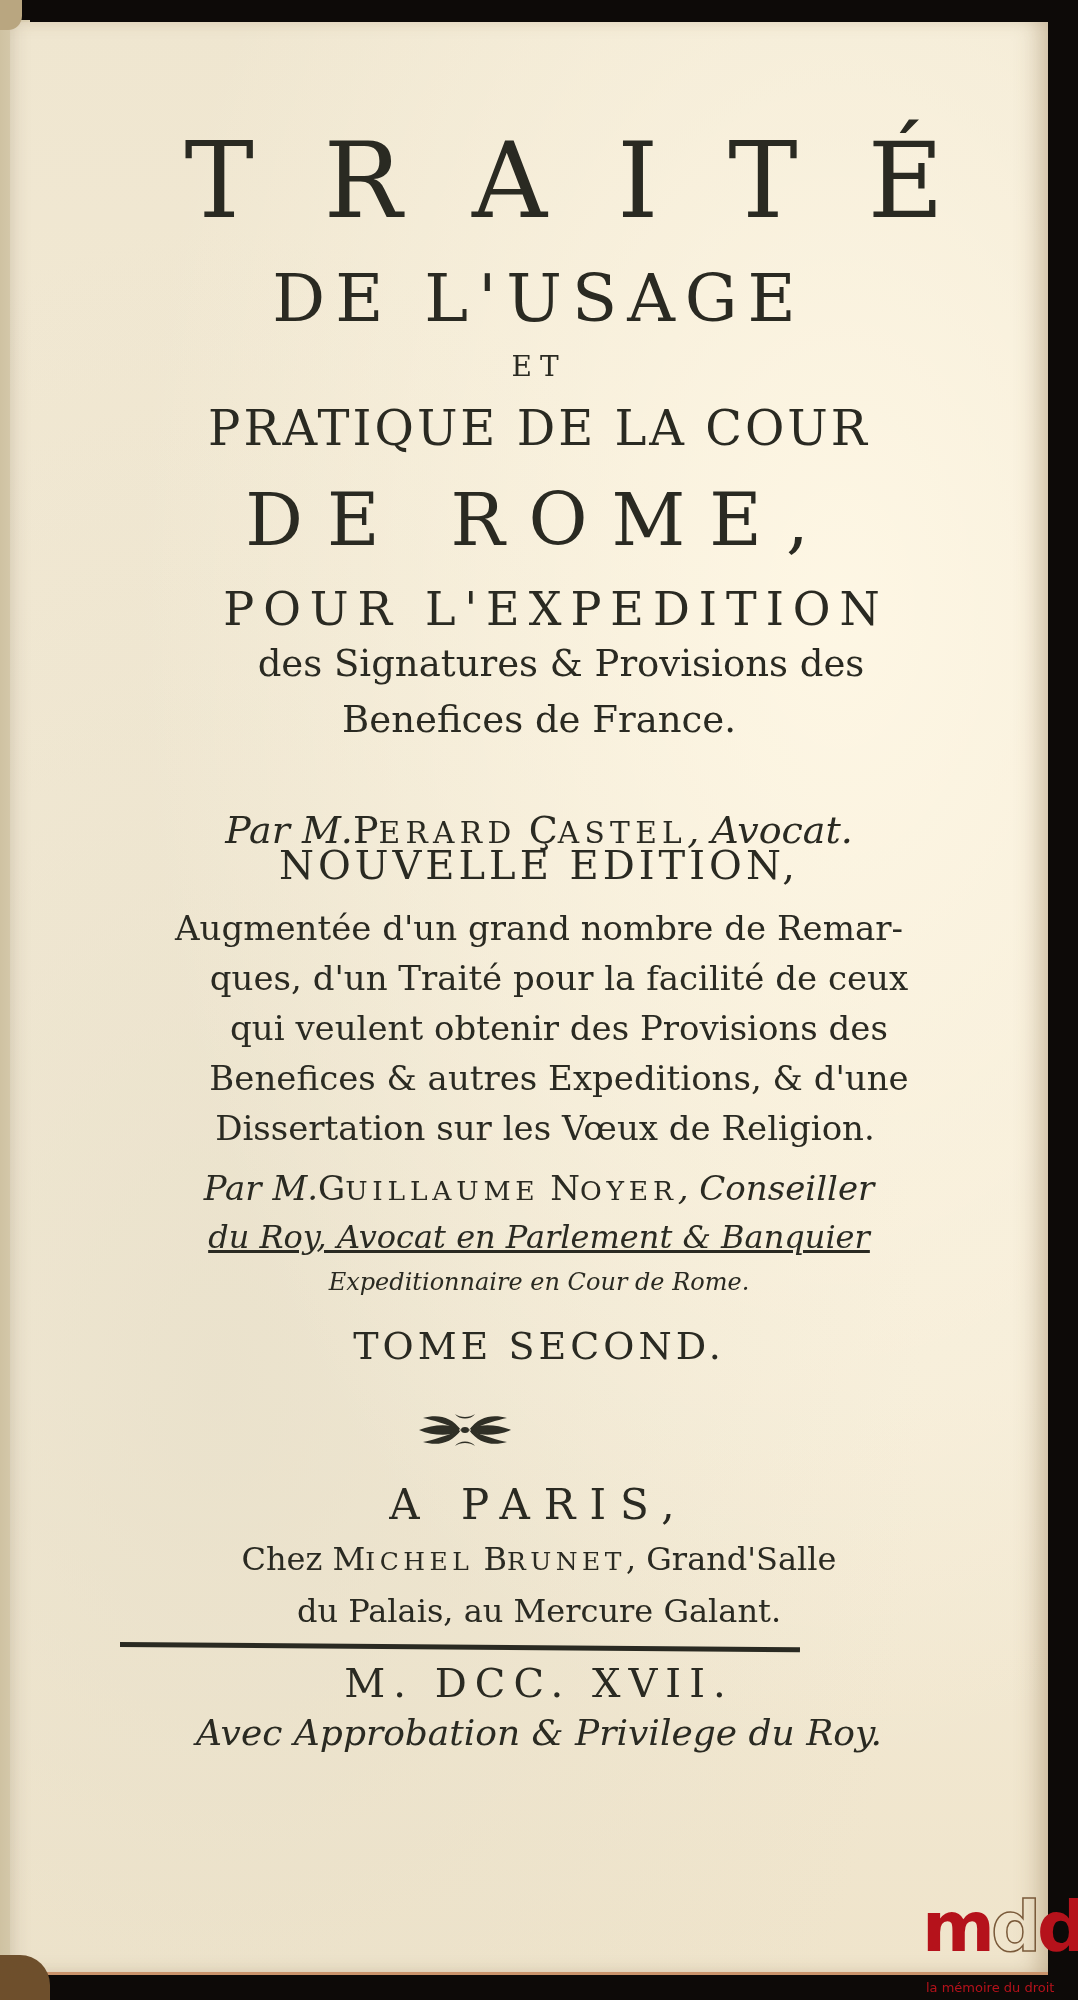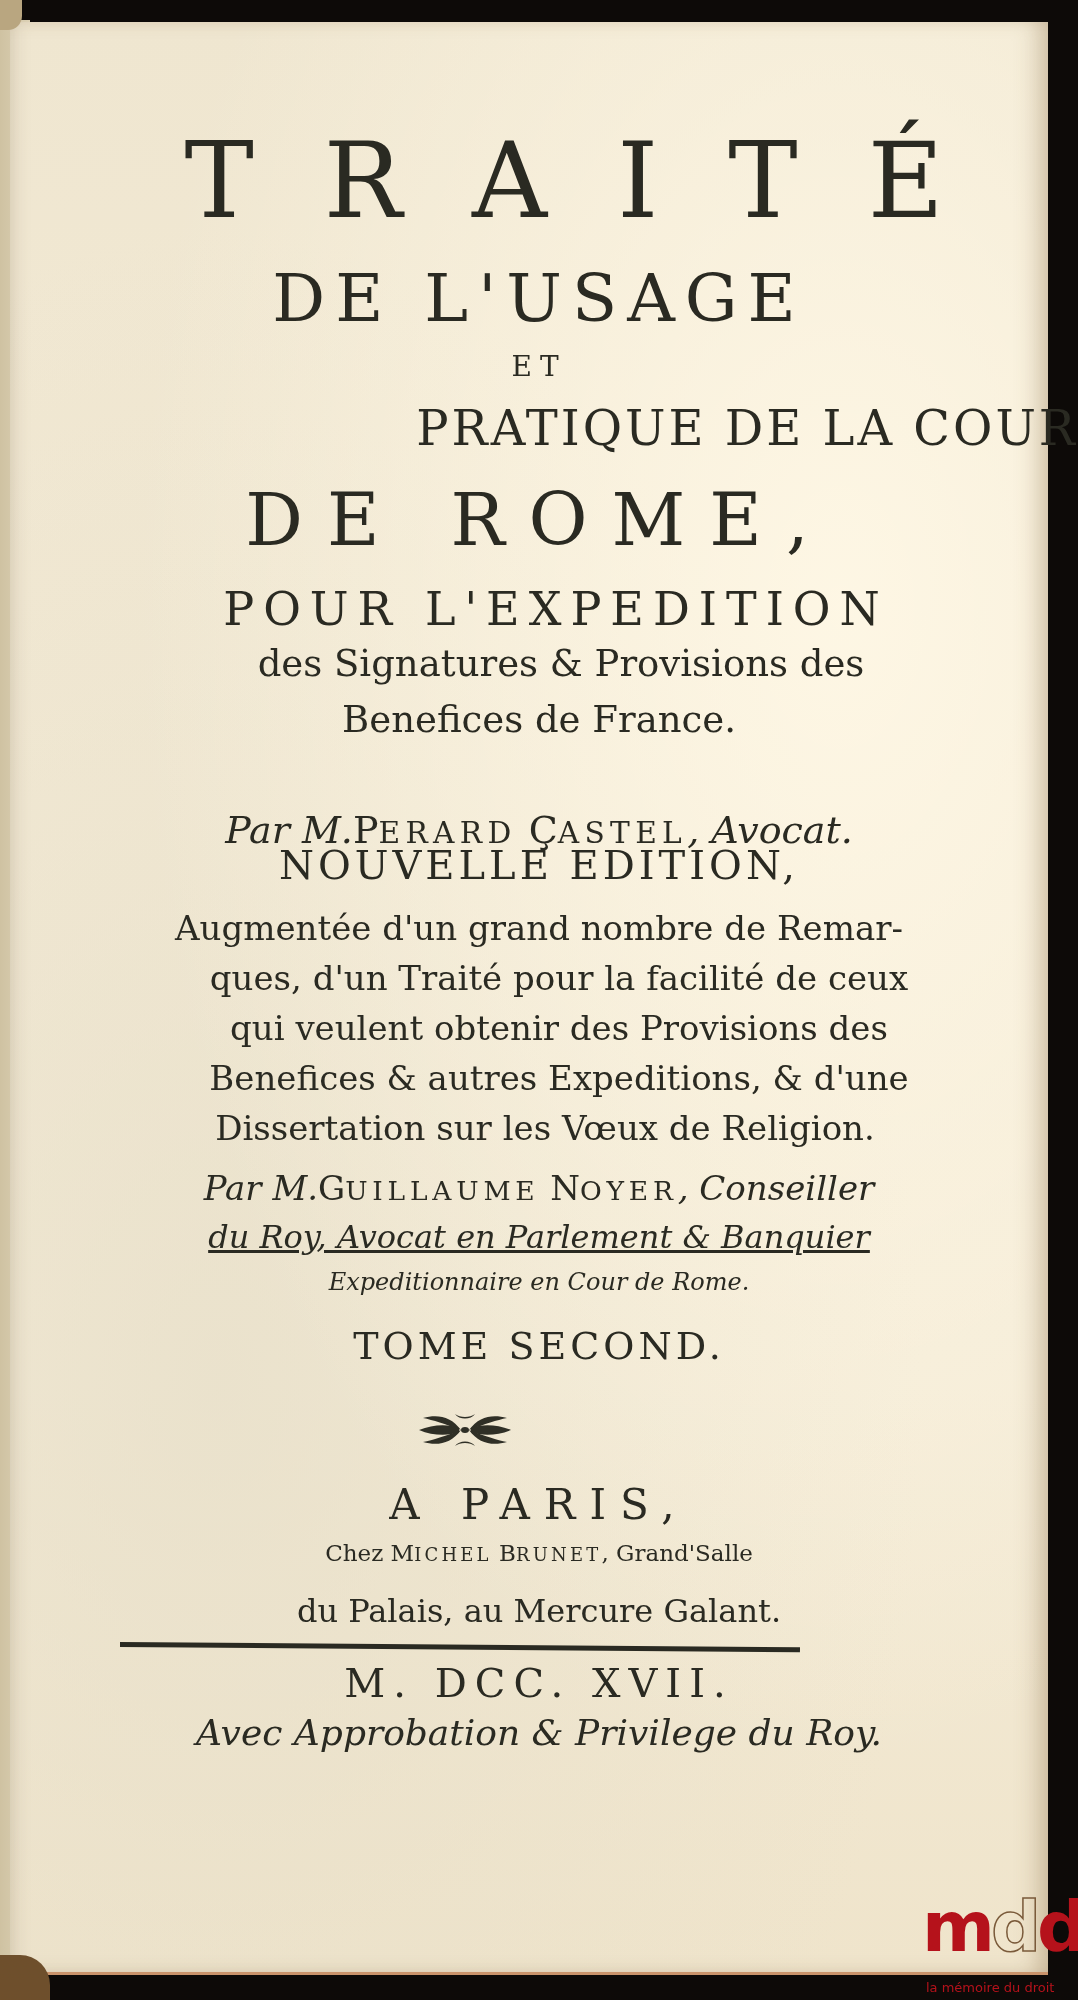--- a/index.html
+++ b/index.html
@@ -33,41 +33,41 @@
   .text {
     position: absolute; left: 0; width: 1078px; text-align: center;
     color: #2a2a22; white-space: nowrap;
   }
   .sc { font-size: 0.78em; letter-spacing: 0.18em; }
   .it { font-style: italic; }
 
   .l-traite { top: 120px; font-size: 104px; letter-spacing: 70px; padding-left: 60px; }
   .l-usage { top: 260px; font-size: 66px; letter-spacing: 10px; }
   .l-et { top: 350px; font-size: 28px; letter-spacing: 8px; }
-  .l-pratique { top: 400px; font-size: 48px; letter-spacing: 3px; text-align: right; }
+  .l-pratique { top: 400px; font-size: 48px; letter-spacing: 3px; }
   .l-rome { top: 478px; font-size: 72px; letter-spacing: 24px; }
   .l-pour { top: 582px; font-size: 46px; letter-spacing: 9px; padding-left: 17px; }
   .l-signatures { top: 642px; font-size: 37px; margin-left: 22px; }
   .l-benefices { top: 698px; font-size: 37px; }
   .l-par1 { top: 808px; font-size: 38px; }
   .l-nouvelle { top: 842px; font-size: 40px; letter-spacing: 4px; }
   .l-aug1 { top: 908px; font-size: 34px; }
   .l-aug2 { top: 958px; font-size: 34px; padding-left: 20px; }
   .l-aug3 { top: 1008px; font-size: 34px; padding-left: 20px; }
   .l-aug4 { top: 1058px; font-size: 34px; padding-left: 20px; }
   .l-aug5 { top: 1108px; font-size: 34px; padding-left: 6px; }
   .l-par2 { top: 1168px; font-size: 34px; }
   .l-par3 { top: 1218px; font-size: 32px; text-decoration: underline; }
   .l-par4 { top: 1268px; font-size: 24px; }
   .l-tome { top: 1324px; font-size: 38px; letter-spacing: 4px; }
   .ornament {
     position: absolute; left: 415px; top: 1410px; width: 100px; height: 40px;
   }
   .l-paris { top: 1480px; font-size: 42px; letter-spacing: 14px; }
-  .l-chez { top: 1540px; font-size: 23px; }
+  .l-chez { top: 1540px; font-size: 32px; }
   .l-palais { top: 1592px; font-size: 32px; }
   .rule {
     position: absolute; left: 120px; top: 1642px; width: 680px; height: 0;
     border-top: 5px solid #2a2a22; transform: rotate(0.45deg); transform-origin: left;
   }
   .l-year { top: 1660px; font-size: 40px; letter-spacing: 8px; }
   .l-avec { top: 1712px; font-size: 36px; }
 
   .logo {
     position: absolute; left: 922px; top: 1892px; width: 156px; height: 108px;

